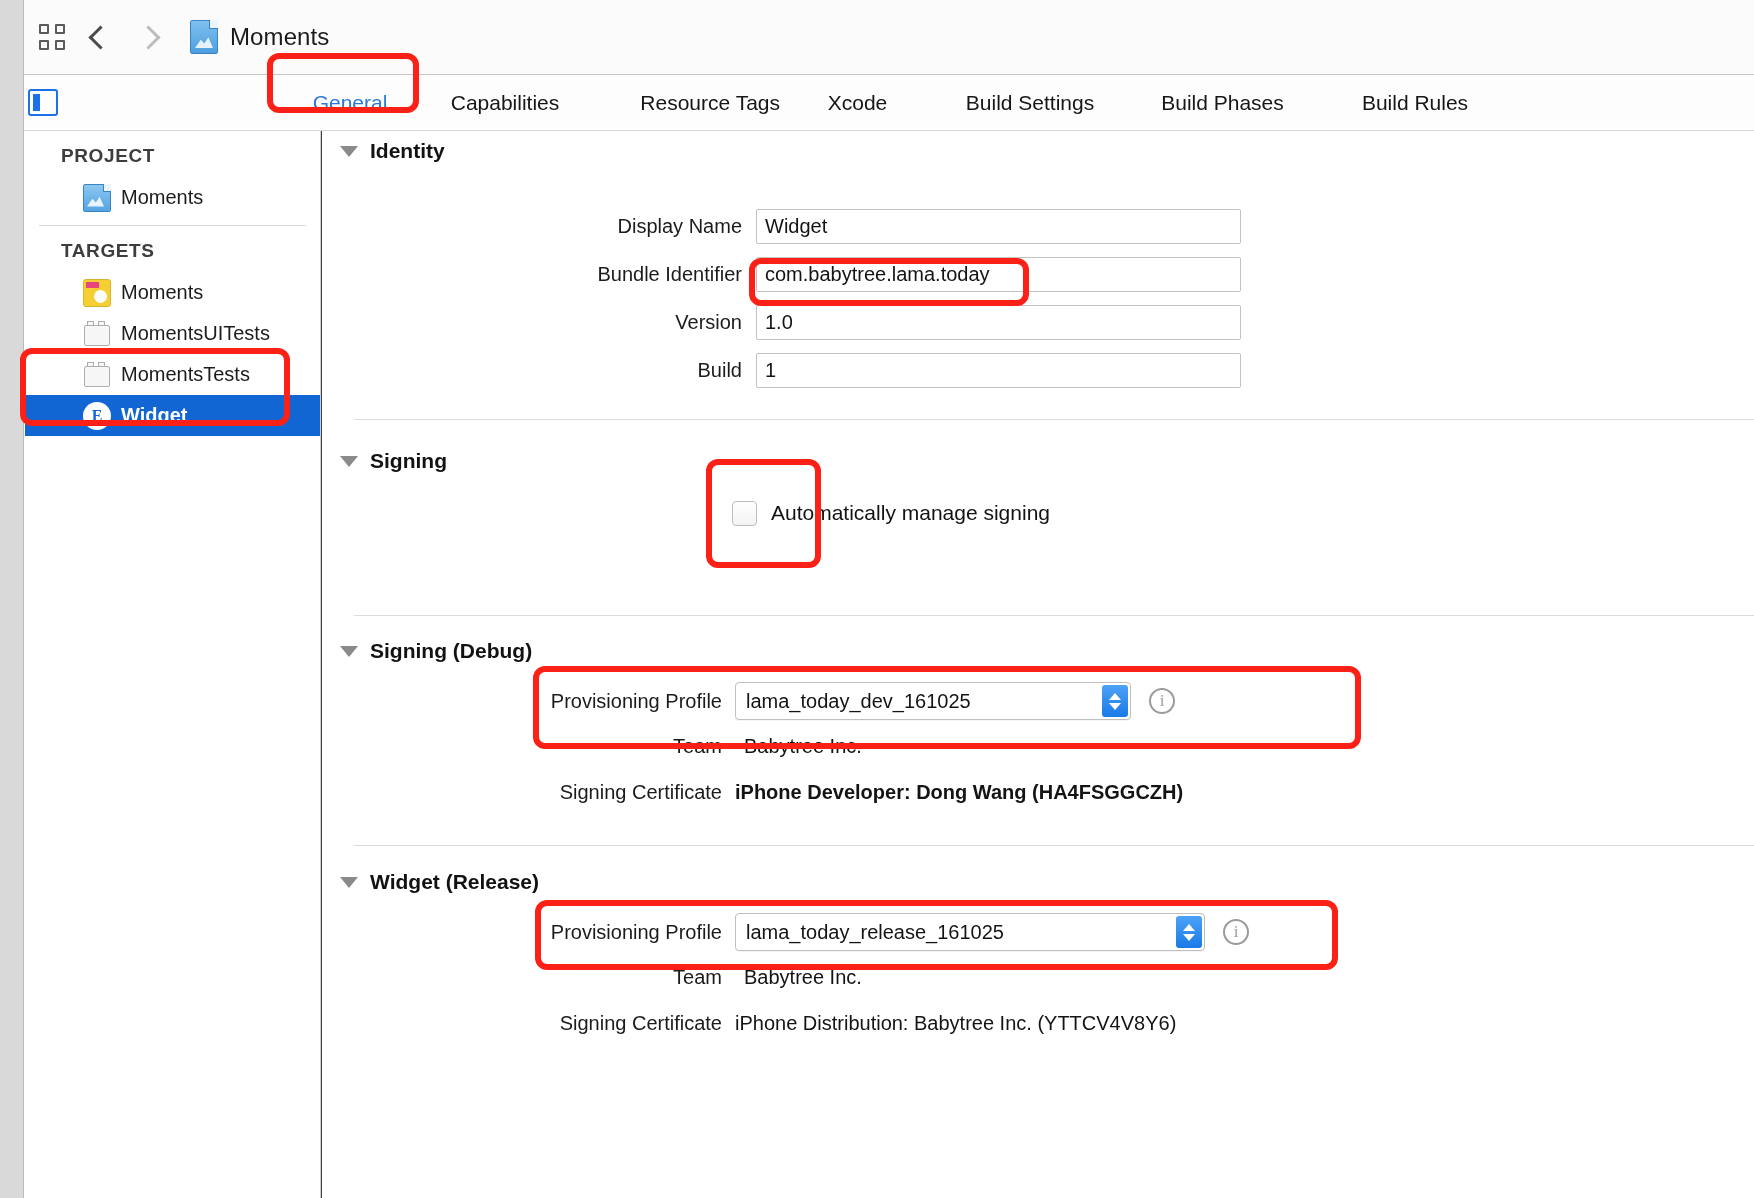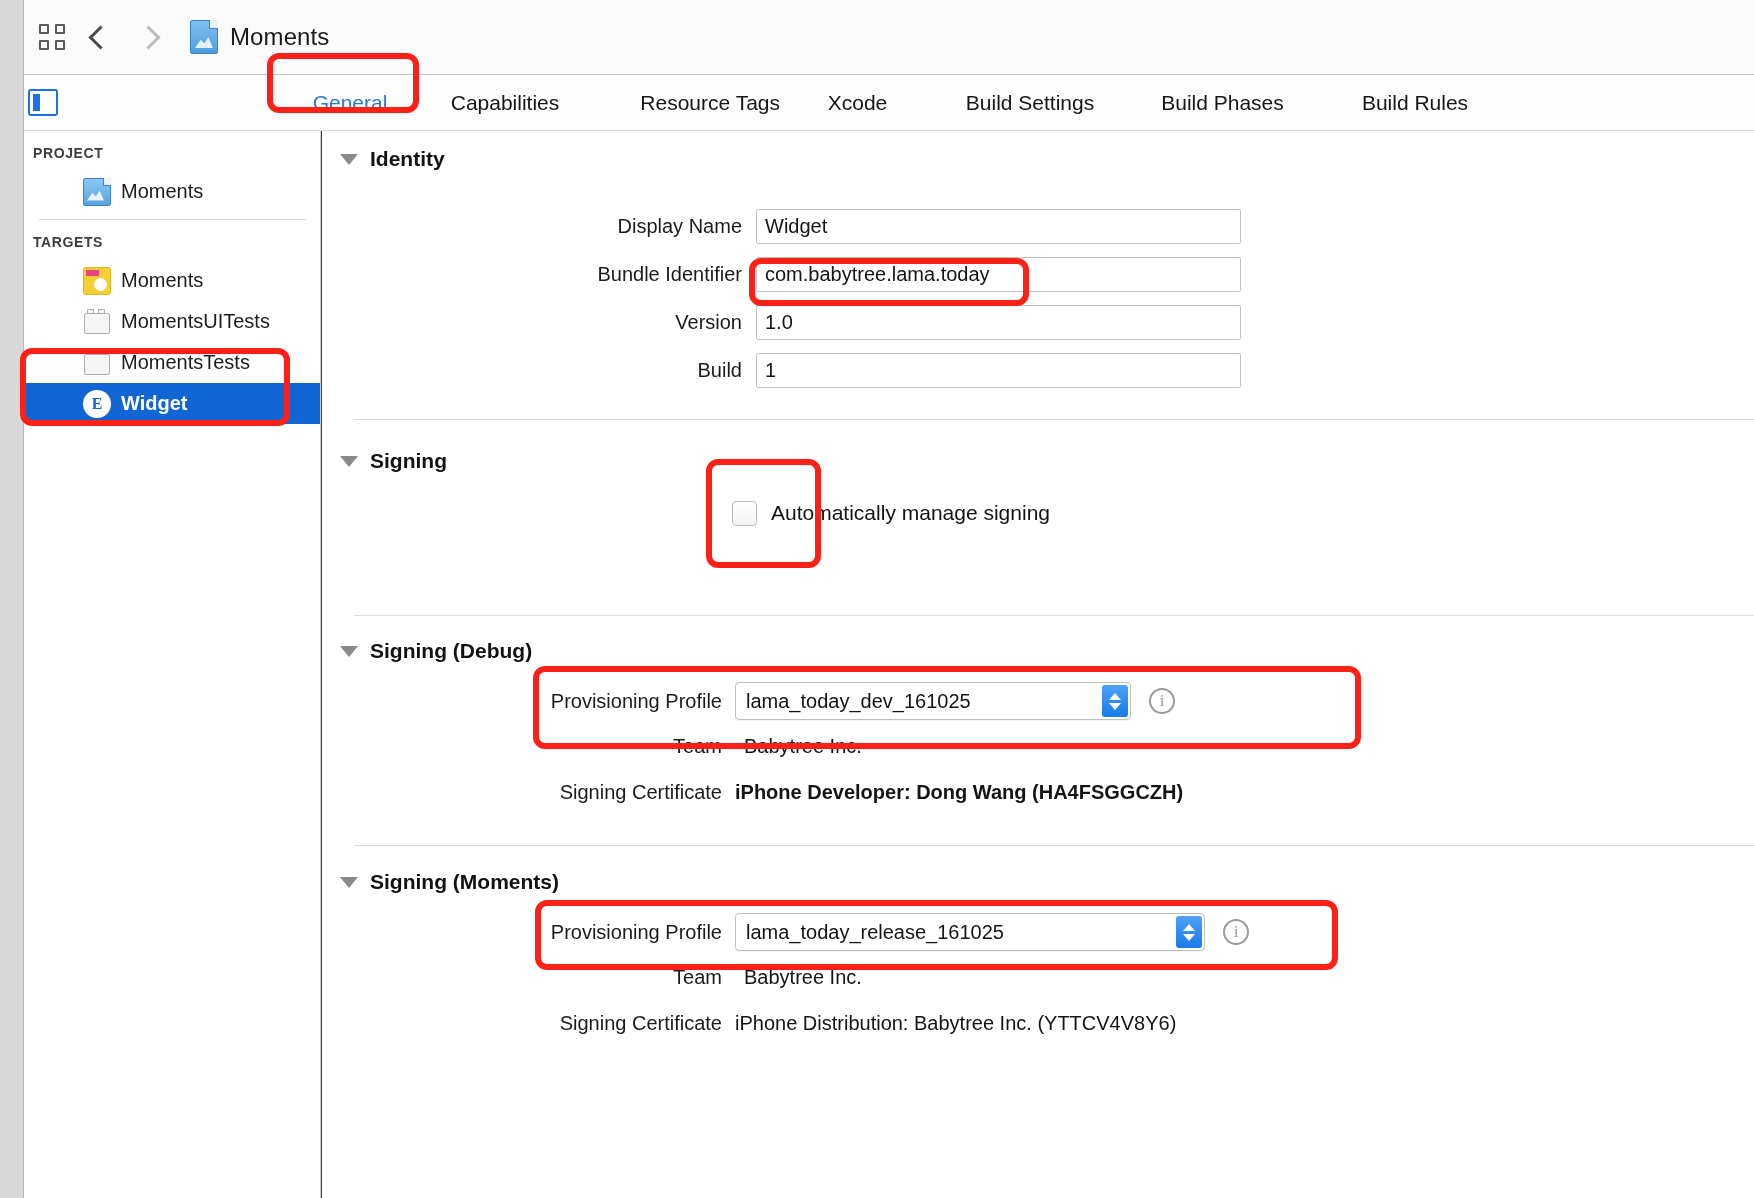--- a/index.html
+++ b/index.html
@@ -3,21 +3,21 @@
 <meta charset="utf-8">
 <style>
   * { box-sizing: border-box; margin: 0; padding: 0; }
   html, body {
     width: 1754px; height: 1198px;
     font-family: "Liberation Sans", sans-serif;
     background: #ffffff;
     overflow: hidden;
     -webkit-font-smoothing: antialiased;
   }
-  .app { position: relative; width: 1754px; height: 1198px; background: #701a75; }
+  .app { position: relative; width: 1754px; height: 1198px; background: #404040; }
 
   
   .toolbar {
     position: absolute; left: 0; top: 0; width: 1754px; height: 75px;
     background: #fbfbfb;
     border-bottom: 1px solid #c8c8c8;
     display: flex; align-items: center;
   }
   .toolbar-left-strip {
     position: absolute; left: 0; top: 0; width: 24px; height: 75px;
@@ -86,22 +86,22 @@
   .sidebar {
     position: absolute; left: 0; top: 131px; width: 321px; height: 1067px;
     background: #ffffff; border-right: 1px solid #cfcfcf;
   }
   .sidebar-left-strip {
     position: absolute; left: 0; top: 0; width: 24px; height: 1067px;
     background: #d9d9d9; border-right: 1px solid #b9b9b9;
   }
   .sb-inner { position: absolute; left: 25px; top: 0; right: 0; bottom: 0; }
   .sb-header {
-    font-size: 14px; font-weight: bold; color: #3d3d3d; letter-spacing: .6px;
-    padding-left: 8px;
+    font-size: 19px; font-weight: bold; color: #3d3d3d; letter-spacing: .6px;
+    padding-left: 36px;
   }
   .sb-row {
     height: 41px; display: flex; align-items: center; padding-left: 58px; gap: 10px;
     font-size: 20px; color: #1c1c1c;
   }
   .sb-row.selected { background: #1266d4; color: #fff; font-weight: bold; }
   .sb-divider { height: 1px; background: #dadada; margin: 7px 14px 0 14px; }
 
   .icn { width: 28px; height: 28px; flex: 0 0 28px; position: relative; }
   .icn.doc .sheet {
@@ -298,21 +298,21 @@
 
       <div class="sb-row selected">
         <div class="icn ext">E</div>
         <span>Widget</span>
       </div>
     </div>
   </div>
 
   <div class="content">
 
-    <div class="section-title" style="position:absolute;left:18px;top:16px;">
+    <div class="section-title" style="position:absolute;left:18px;top:8px;">
       <span class="disclosure"></span>
       <span>Identity</span>
     </div>
 
     <div class="field-row" style="position:absolute;left:0;top:78px;width:930px;">
       <div class="field-label" style="width:420px;">Display Name</div>
       <div class="textfield" style="width:485px;margin-left:14px;">Widget</div>
     </div>
 
     <div class="field-row" style="position:absolute;left:0;top:126px;width:930px;">
@@ -370,21 +370,21 @@
 
     <div class="field-row" style="position:absolute;left:0;top:650px;">
       <div class="field-label" style="width:400px;">Signing Certificate</div>
       <div class="static-val" style="margin-left:13px;font-weight:bold;">iPhone Developer: Dong Wang (HA4FSGGCZH)</div>
     </div>
 
     <div class="hr" style="position:absolute;left:32px;top:714px;width:1400px;"></div>
 
     <div class="section-title" style="position:absolute;left:18px;top:739px;">
       <span class="disclosure"></span>
-      <span>Signing (Moments)</span>
+      <span>Widget (Release)</span>
     </div>
 
     <div class="field-row" style="position:absolute;left:0;top:782px;">
       <div class="field-label" style="width:400px;">Provisioning Profile</div>
       <div class="popup" style="width:470px;margin-left:13px;">
         <span>lama_today_release_161025</span>
         <span class="stepper">
           <span class="ar up"></span>
             <span class="ar dn"></span>
         </span>

